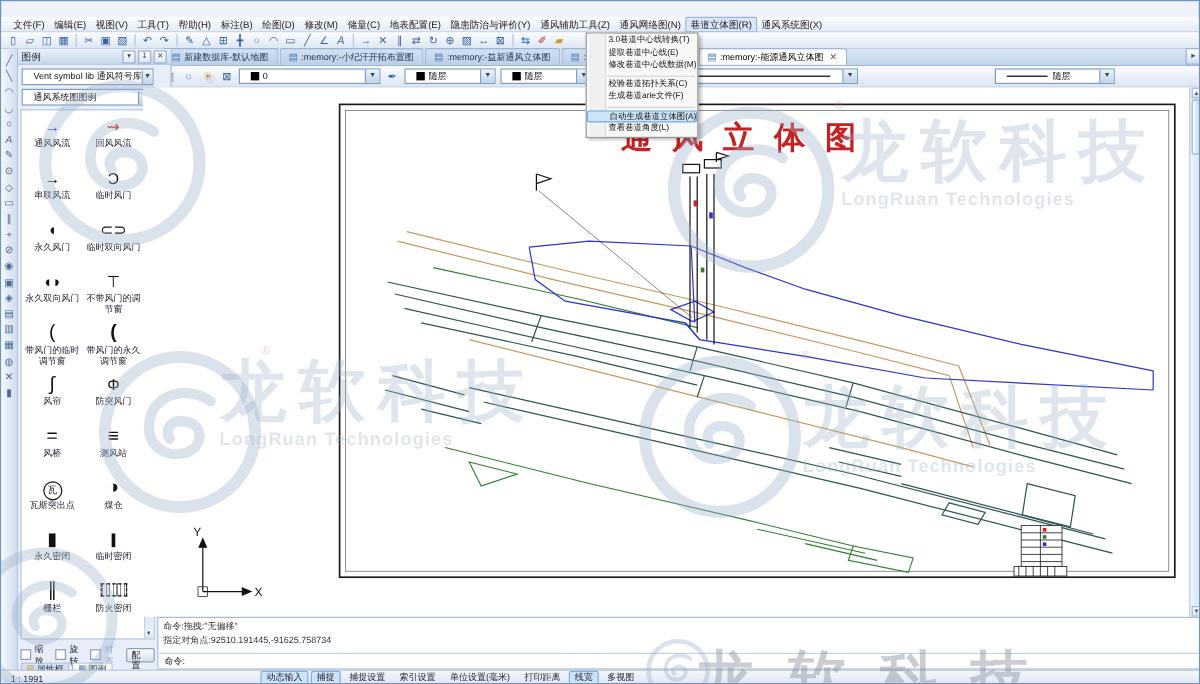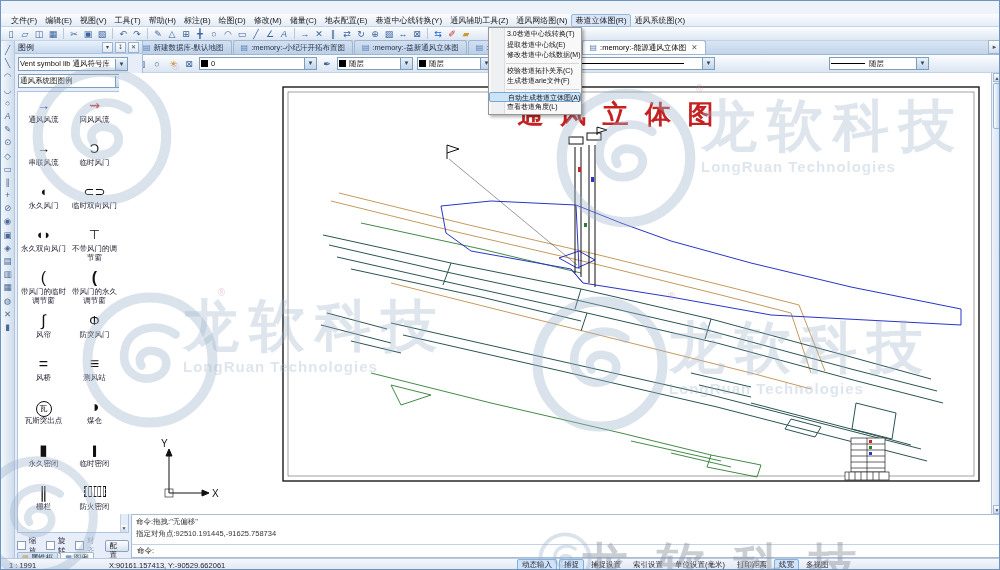--- a/index.html
+++ b/index.html
@@ -33,21 +33,21 @@
        background:linear-gradient(#d3e0f0,#bccfe6);border:1px solid #9fb6d2;border-bottom:none;
        border-radius:3px 3px 0 0;margin-right:1px;white-space:nowrap;}
   .tab .doc{color:#4a78b8;font-size:8px;}
   .tab.active{background:#fff;color:#000;}
   .tab .tclose{color:#555;margin-left:2px;}
   .tabscroll{margin-left:auto;width:11px;height:12px;background:linear-gradient(#fff,#cfdcec);
              border:1px solid #9fb6d2;text-align:center;line-height:11px;font-size:7px;color:#456;}
   #toolbar2{left:130px;top:54px;width:870px;height:18px;background:linear-gradient(#fbfdff,#dbe5f1);
             border-bottom:1px solid #c3d2e4;display:flex;align-items:center;gap:4px;padding-left:4px;box-sizing:border-box;}
   .combo{height:13px;background:#fff;border:1px solid #7f9db9;display:flex;align-items:center;
-         font-size:7.5px;padding-left:1px;box-sizing:border-box;}
+         font-size:7.5px;padding-left:9px;box-sizing:border-box;}
   .combo .swatch{width:7px;height:7px;background:#000;margin-right:3px;flex:0 0 auto;}
   .combo .cline{width:34px;height:1px;background:#000;margin-right:4px;}
   .combo .val{white-space:nowrap;color:#111;}
   .combo .drop{margin-left:auto;width:11px;height:11px;background:linear-gradient(#eaf2fb,#bfd4ea);
                border-left:1px solid #7f9db9;text-align:center;line-height:10px;font-size:6px;color:#345;}
   
   #leftstrip{left:0;top:40px;width:14px;height:518px;background:linear-gradient(90deg,#f4f8fd,#cfdded);
              border-right:1px solid #b4c6dc;display:flex;flex-direction:column;align-items:center;padding-top:3px;box-sizing:border-box;}
   #leftstrip .ti{width:12px;height:13.2px;line-height:13px;font-size:8.5px;color:#4a6a95;}
   
@@ -128,21 +128,21 @@
     <span class="menuitem">文件(F)</span>
     <span class="menuitem">编辑(E)</span>
     <span class="menuitem">视图(V)</span>
     <span class="menuitem">工具(T)</span>
     <span class="menuitem">帮助(H)</span>
     <span class="menuitem">标注(B)</span>
     <span class="menuitem">绘图(D)</span>
     <span class="menuitem">修改(M)</span>
     <span class="menuitem">储量(C)</span>
     <span class="menuitem">地表配置(E)</span>
-    <span class="menuitem">巷道中心线转换(Y)</span>
+    <span class="menuitem">隐患防治与评价(Y)</span>
     <span class="menuitem">通风辅助工具(Z)</span>
     <span class="menuitem">通风网络图(N)</span>
     <span class="menuitem active">巷道立体图(R)</span>
     <span class="menuitem">通风系统图(X)</span>
   </div>
 
   <div id="toolbar1" class="abs">
     <i class="ti">▯</i>
     <i class="ti">▱</i>
     <i class="ti">◫</i>
@@ -487,21 +487,20 @@
   <div id="cmdpanel" class="abs">
     <div class="hist">命令:拖拽:"无偏移"</div>
     <div class="hist">指定对角点:92510.191445,-91625.758734</div>
     <div id="cmdinput">
       <span>命令:</span>
     </div>
   </div>
 
   <div id="statusbar" class="abs">
     <span class="scale">1 : 1991</span>
-    <span class="coords">X:90161.157413, Y:-90529.662061</span>
     <span class="sbtn2 active" style="margin-left:108px;">动态输入</span>
     <span class="sbtn2 active">捕捉</span>
     <span class="sbtn2">捕捉设置</span>
     <span class="sbtn2">索引设置</span>
     <span class="sbtn2">单位设置(毫米)</span>
     <span class="sbtn2">打印距离</span>
     <span class="sbtn2 active">线宽</span>
     <span class="sbtn2">多视图</span>
   </div>
 

